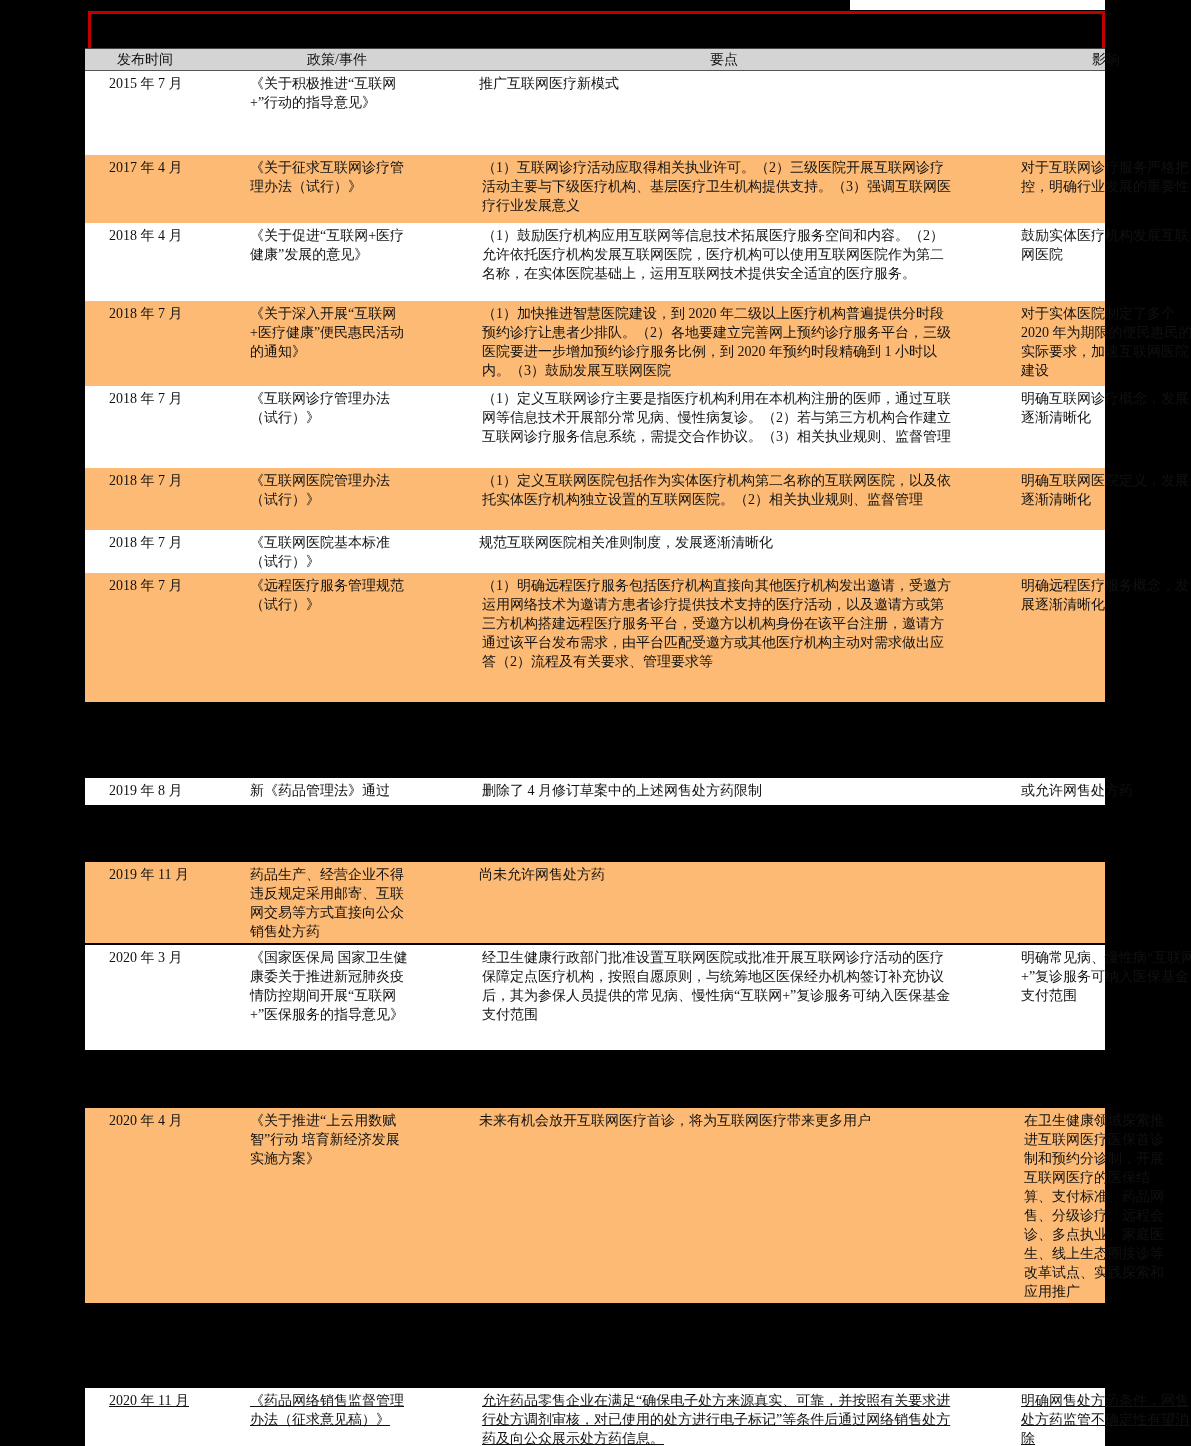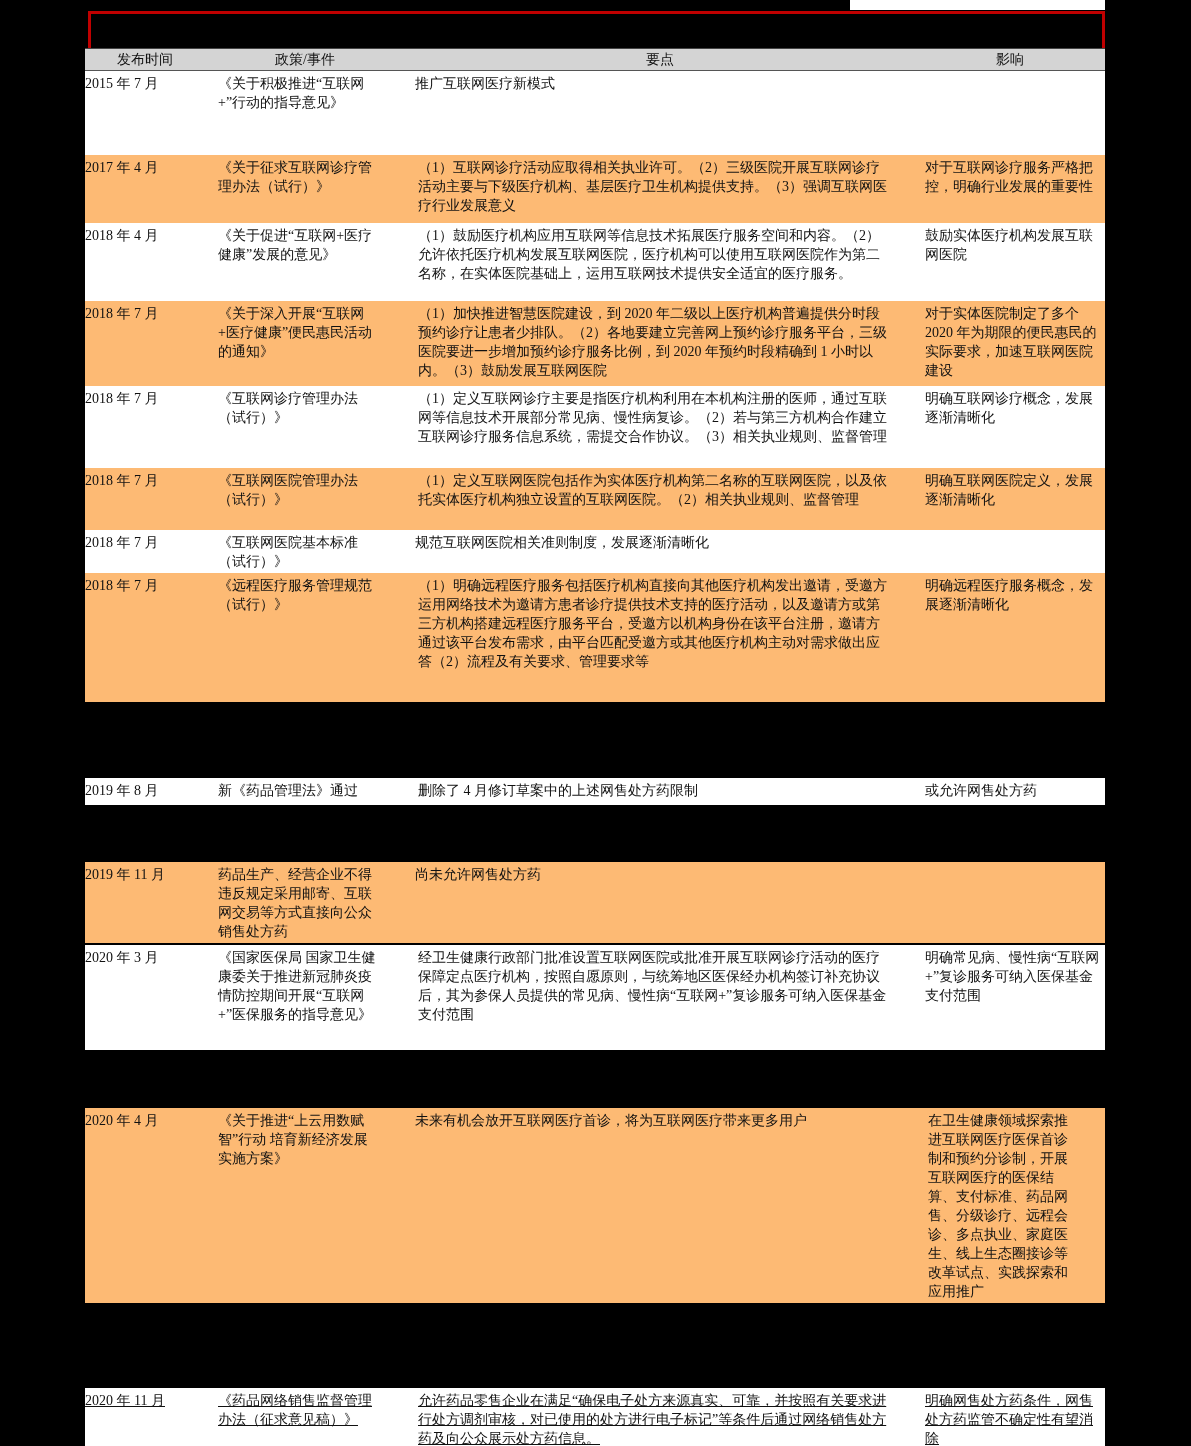--- a/index.html
+++ b/index.html
@@ -20,37 +20,37 @@
     border:3px solid #c00000;border-bottom:none;
     background:#000;
   }
   .chunk{
     position:absolute;left:85px;width:1020px;
   }
   .t-row{
     display:grid;
     grid-template-columns:120px 200px 510px 190px;
     background:#ffffff;
-    font-size:14px;line-height:19px;
+    font-size:14px;line-height:19px;gap:32px;
   }
   .t-row.alt{background:#fdba74;}
   .t-row.head{
     background:#d4d4d4;
     border-top:1px solid #444;
     border-bottom:1px solid #555;
     font-size:14px;
   }
   .t-row.head .cell{
     text-align:center;
     padding:0;
     line-height:21px;
     min-height:21px;
   }
   .cell{padding-top:3px;padding-bottom:2px;box-sizing:border-box;}
-  .c-date{padding-left:0;padding-right:4px;white-space:nowrap;}
+  .c-date{padding-left:24px;padding-right:4px;white-space:nowrap;}
   .c-policy{padding-left:13px;padding-right:24px;}
   .c-points{padding-left:13px;padding-right:27px;}
   .c-impact{padding-left:10px;padding-right:0;}
   
   #chunk1{top:48px;}
   #chunk2{top:778px;}
   #chunk3{top:862px;}
   #chunk4{top:945px;}
   #chunk5{top:1108px;}
   #chunk6{top:1388px;text-decoration:underline;}

